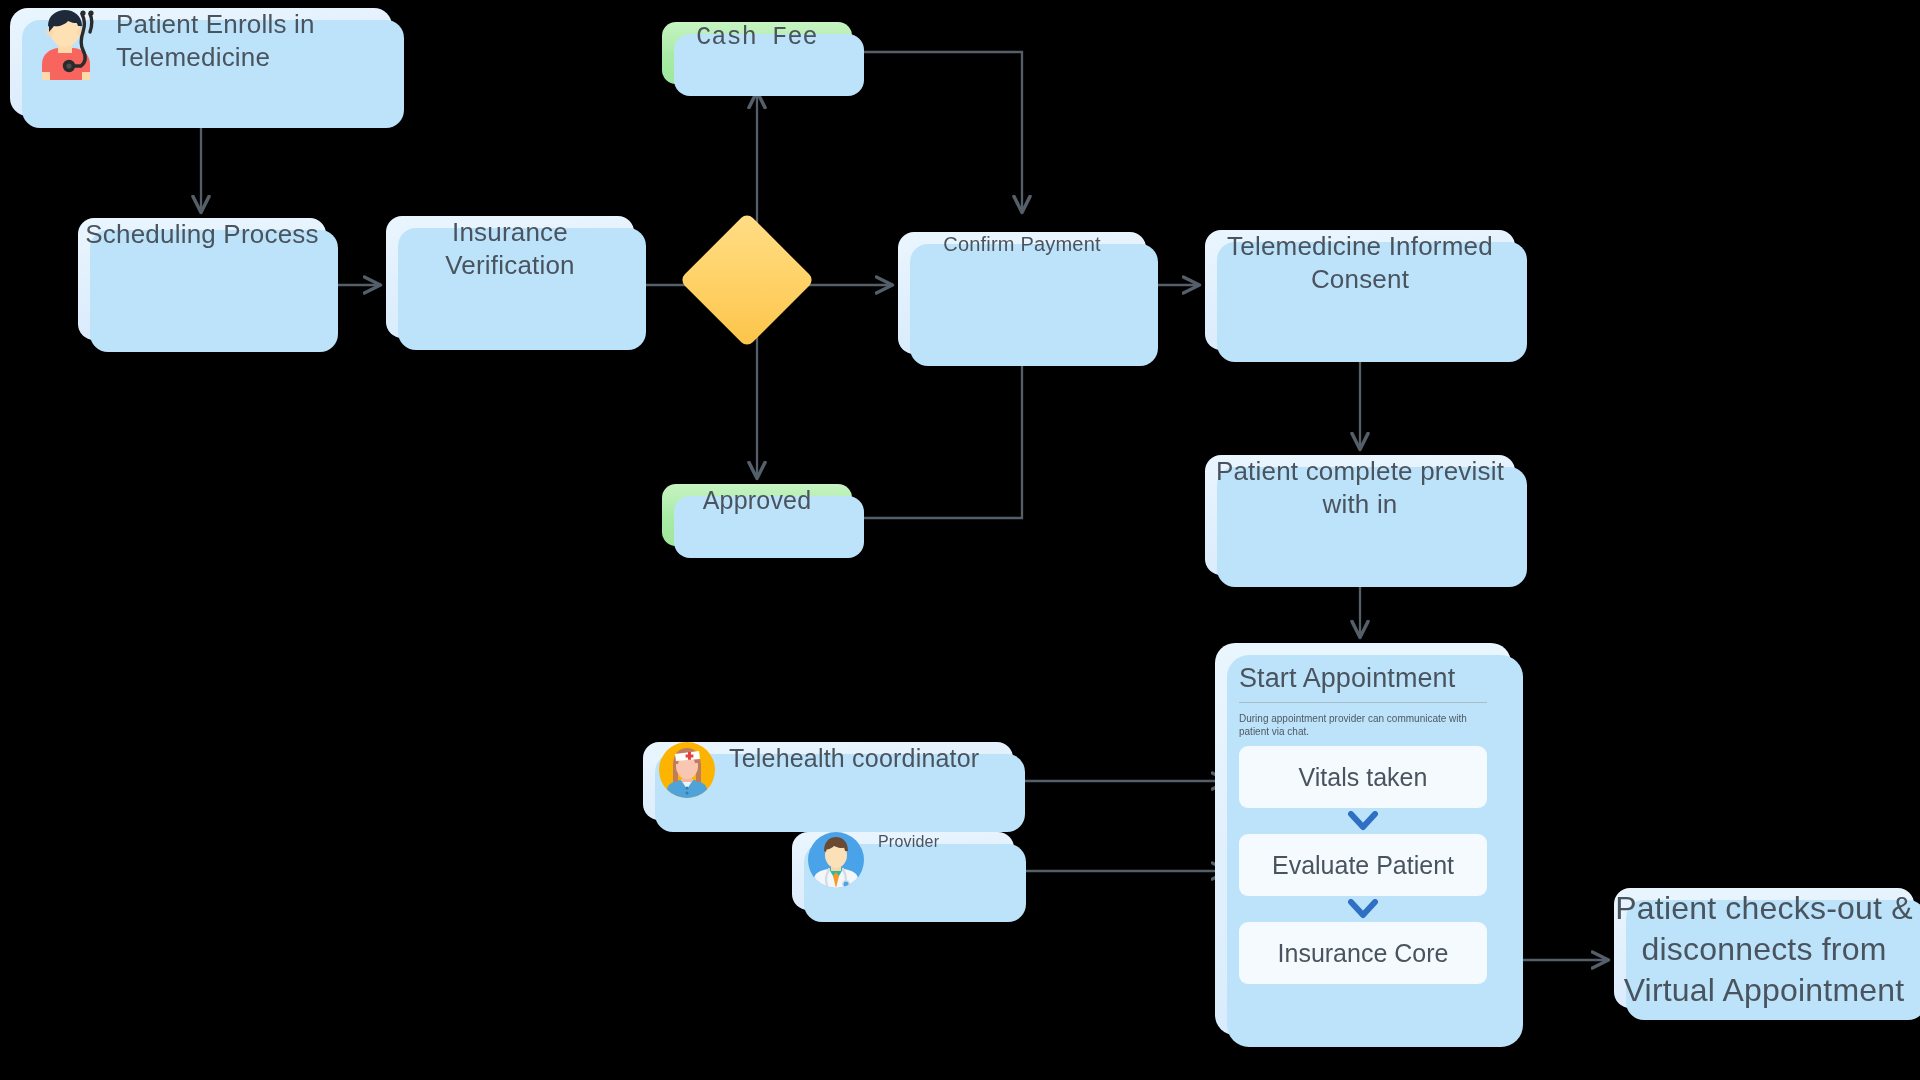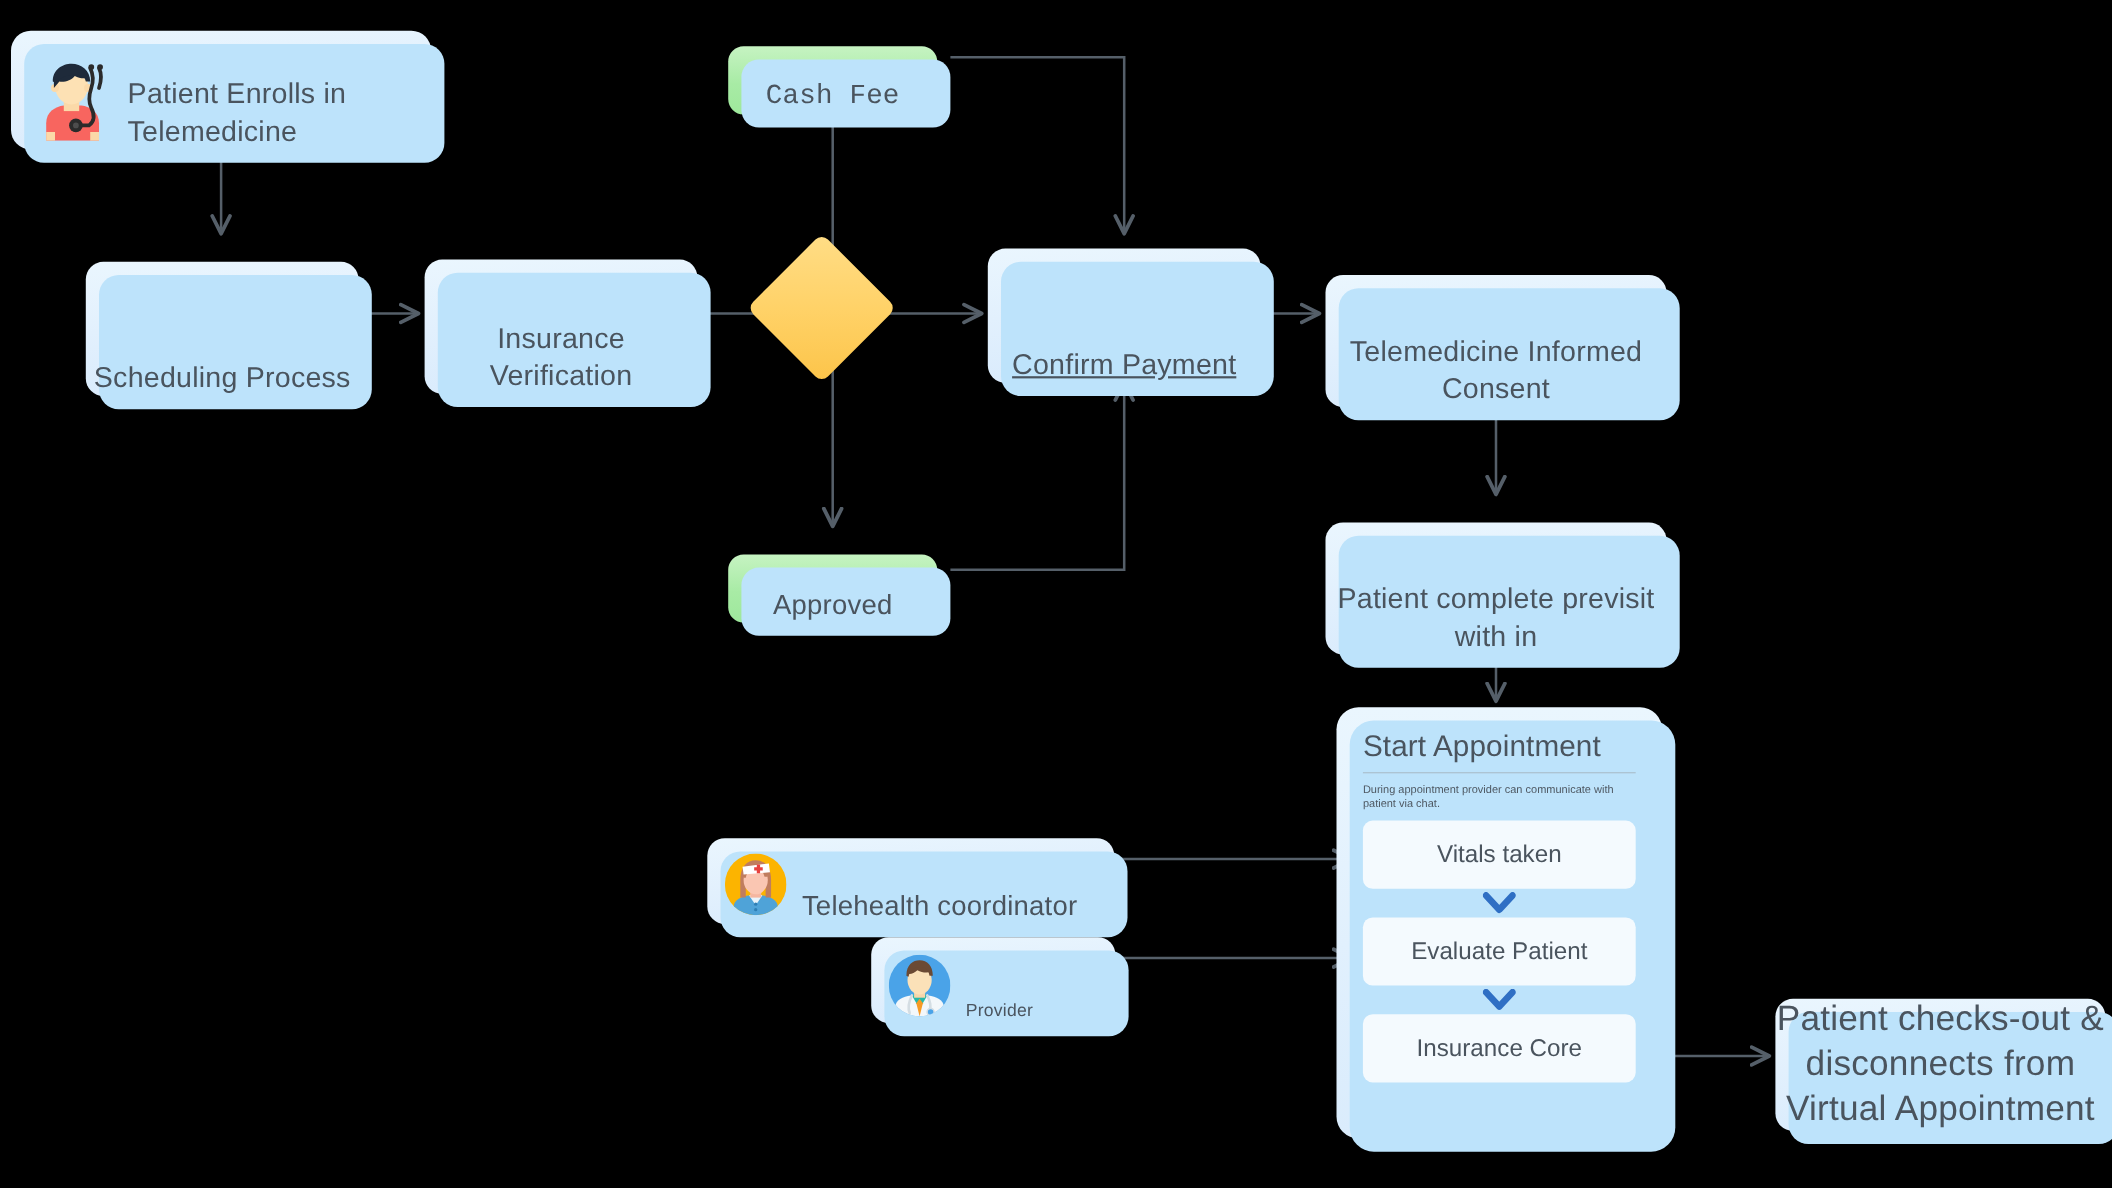--- a/index.html
+++ b/index.html
@@ -27,27 +27,26 @@
     height: 1080px;
     z-index: 1;
   }
 
   
   .node {
     position: absolute;
     z-index: 3;
     border-radius: 16px;
     display: flex;
-    align-items: flex-end;
+    align-items: flex-start;
     justify-content: center;
     text-align: center;
     color: #4a545e;
     line-height: 1.28;
     letter-spacing: 0.2px;
-    margin-top: 20px;
   }
 
   
   .node::before {
     content: "";
     position: absolute;
     left: 12px;
     top: 12px;
     right: -12px;
     bottom: -12px;
@@ -72,21 +71,21 @@
     width: 382px; height: 108px;
     justify-content: flex-start;
     padding-left: 18px;
     font-size: 26px;
     border-radius: 18px;
   }
   #node-enroll .label { text-align: left; margin-left: 16px; }
 
   #node-scheduling { left: 78px;  top: 218px; width: 248px; height: 122px; font-size: 26px; }
   #node-insurance  { left: 386px; top: 216px; width: 248px; height: 122px; font-size: 26px; }
-  #node-confirm    { left: 898px; top: 206px; width: 248px; height: 122px; font-size: 26px; text-decoration: underline; }
+  #node-confirm    { left: 898px; top: 232px; width: 248px; height: 122px; font-size: 20px; }
   #node-consent    { left: 1205px; top: 230px; width: 310px; height: 120px; font-size: 26px; }
   #node-previsit   { left: 1205px; top: 455px; width: 310px; height: 120px; font-size: 26px; }
   #node-checkout   { left: 1614px; top: 888px; width: 300px; height: 120px; font-size: 32px; }
 
   #node-cashfee  { left: 662px; top: 22px;  width: 190px; height: 62px; font-size: 25px; border-radius: 14px; font-family: Liberation Mono, monospace; }
   #node-approved { left: 662px; top: 484px; width: 190px; height: 62px; font-size: 25px; border-radius: 14px; }
   #node-cashfee::before, #node-approved::before { border-radius: 16px; }
 
   
   #node-coordinator {
@@ -155,21 +154,21 @@
     margin-bottom: 8px;
   }
   .step {
     position: relative;
     height: 62px;
     border-radius: 9px;
     background: #f4fafe;
     display: flex;
     align-items: center;
     justify-content: center;
-    font-size: 22px;
+    font-size: 25px;
     color: #4a545e;
   }
   .chev {
     height: 26px;
     display: flex;
     align-items: center;
     justify-content: center;
   }
 
   

